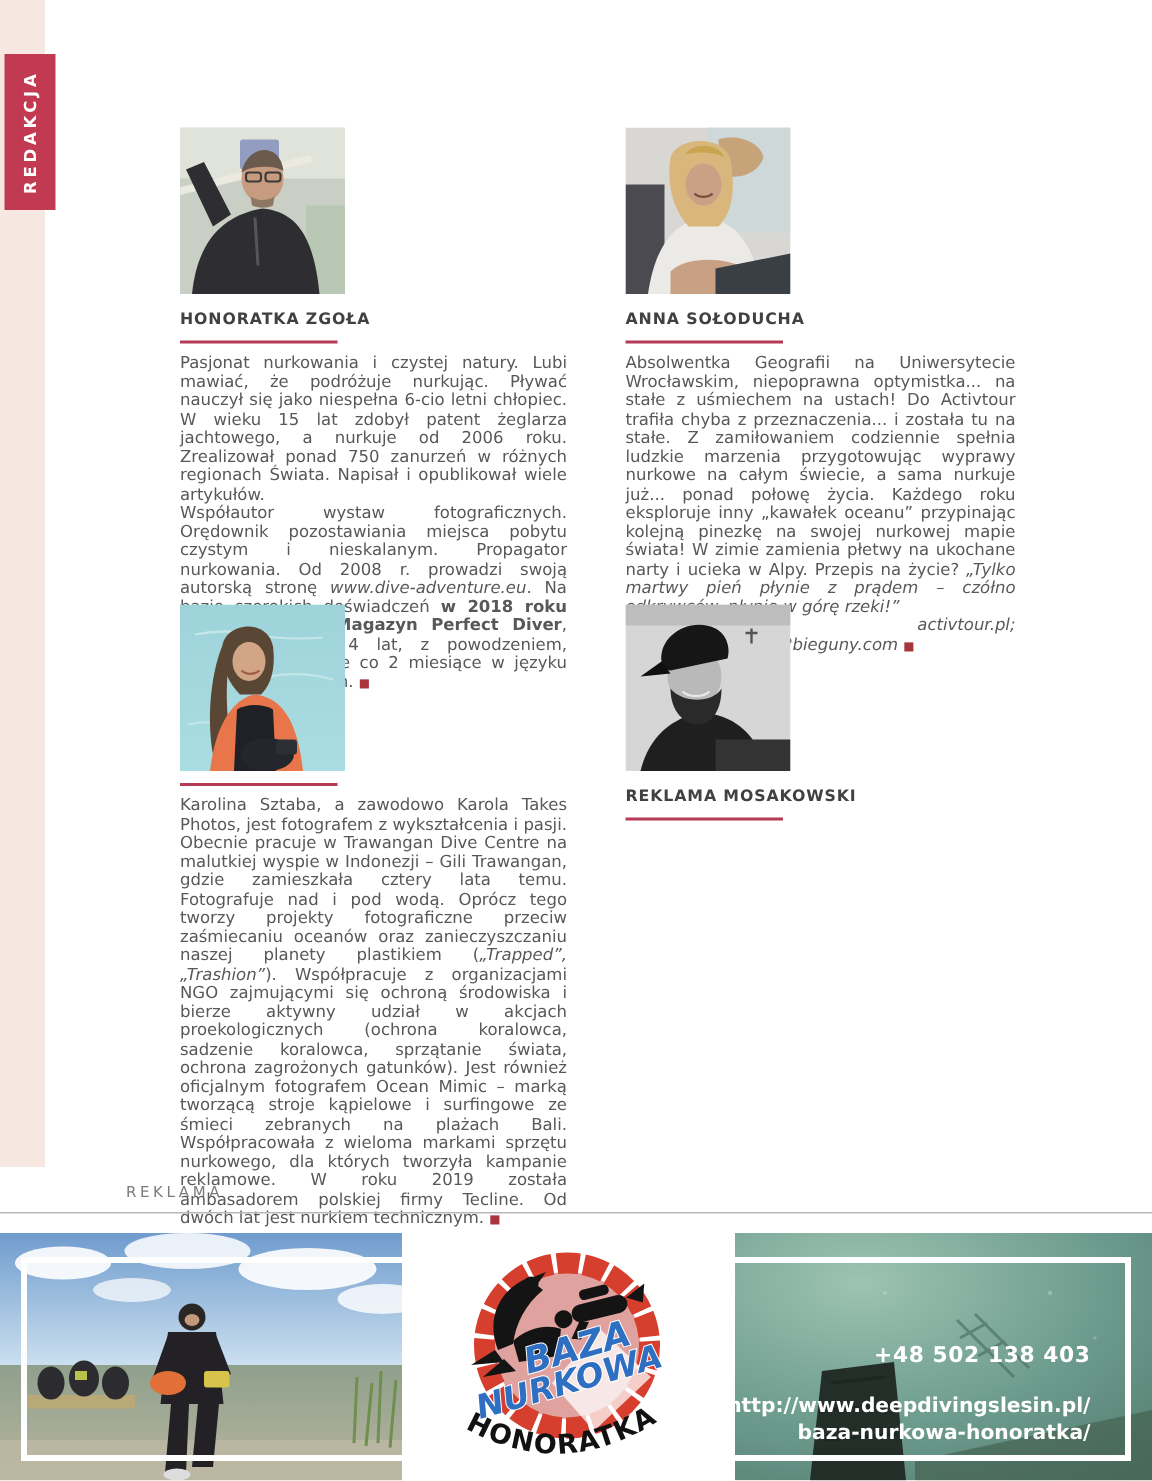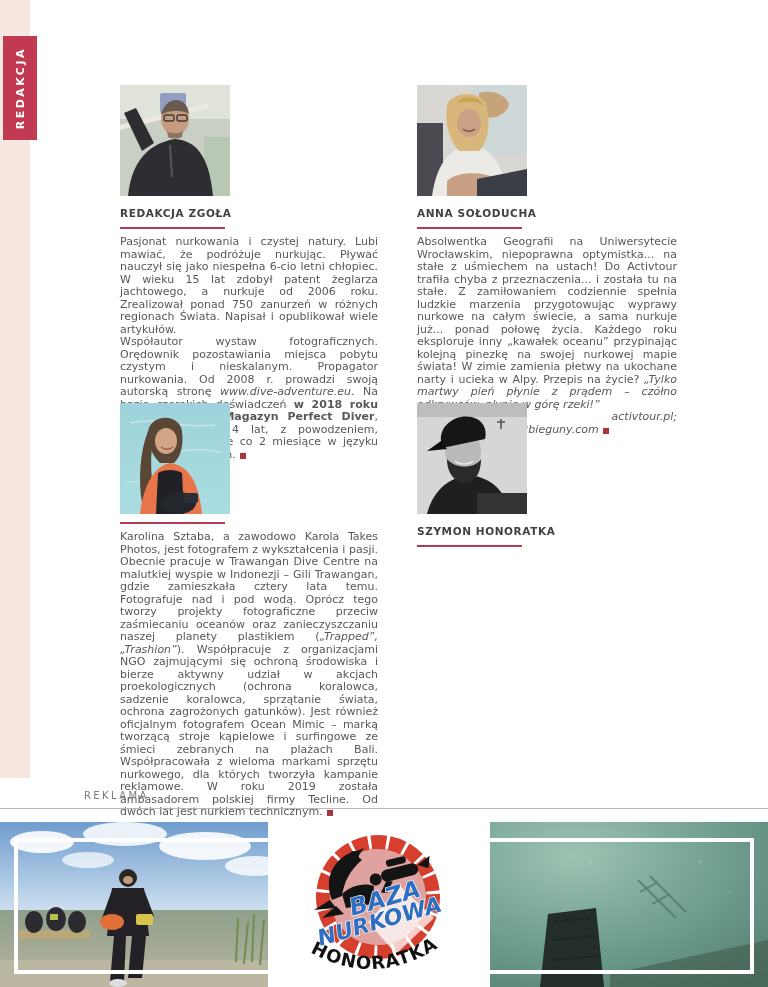--- a/index.html
+++ b/index.html
@@ -71,21 +71,21 @@
       <path d="M8,111 C12,72 32,58 55,54 C76,56 89,70 93,111 Z" fill="#2e2d31"></path>
       <path d="M22,66 L4,28 L16,23 L34,58 Z" fill="#2e2d31"></path>
       <ellipse cx="55" cy="34" rx="14" ry="16" fill="#c79b7f"></ellipse>
       <path d="M41,30 C43,20 50,15 56,15 C63,15 68,20 69,29 C64,25 47,25 41,30 Z" fill="#6b5b4e"></path>
       <rect x="44" y="30" width="10" height="6" rx="2" fill="none" stroke="#3a3a3a" stroke-width="1.4"></rect>
       <rect x="57" y="30" width="10" height="6" rx="2" fill="none" stroke="#3a3a3a" stroke-width="1.4"></rect>
       <path d="M47,46 C51,49 59,49 63,46 L62,52 C58,54 52,54 48,52 Z" fill="#8d7764"></path>
       <line x1="50" y1="60" x2="52" y2="92" stroke="#55555c" stroke-width="2"></line>
     </svg>
   </div>
-  <h3 class="name">REDAKCJA ZGOŁA</h3>
+  <h3 class="name">HONORATKA ZGOŁA</h3>
   <div class="rule"></div>
   <p class="bio"><span>Pasjonat nurkowania i czystej natury. Lubi mawiać, że podróżuje nurkując. Pływać nauczył się jako niespełna 6-cio letni chłopiec. W wieku 15 lat zdobył patent żeglarza jachtowego, a nurkuje od 2006 roku. Zrealizował ponad 750 zanurzeń w różnych regionach Świata. Napisał i opublikował wiele artykułów.
 Współautor wystaw fotograficznych. Orędownik pozostawiania miejsca pobytu czystym i nieskalanym. Propagator nurkowania. Od 2008 r. prowadzi swoją autorską stronę </span><span class="seg-i">www.dive-adventure.eu</span><span>. Na bazie szerokich doświadczeń </span><span class="seg-b">w 2018 roku stworzył nowy Magazyn Perfect Diver</span><span>, który od ponad 4 lat, z powodzeniem, wychodzi regularnie co 2 miesiące w języku polskim i angielskim. </span><span class="seg-sq">■</span></p>
 </div>
 
 <div class="person" style="left:417px;top:85px;width:260px;">
   <div class="photo">
     <svg viewBox="0 0 110 111">
       <rect width="110" height="111" fill="#d8d7d4"></rect>
       <rect x="55" width="55" height="70" fill="#cfd8d8"></rect>
@@ -141,21 +141,21 @@
       <path d="M84,16 L84,26 M80,19 L88,19" stroke="#555555" stroke-width="1.6"></path>
       <path d="M10,111 C16,86 34,74 52,72 C72,74 88,86 94,111 Z" fill="#1f1f1f"></path>
       <ellipse cx="46" cy="48" rx="18" ry="20" fill="#b9b9b9"></ellipse>
       <path d="M24,38 C22,20 44,8 60,16 C68,20 70,30 68,36 L30,44 C26,44 24,42 24,38 Z" fill="#161616"></path>
       <path d="M24,38 L10,48 L30,46 Z" fill="#101010"></path>
       <path d="M30,56 C30,72 40,80 48,80 C58,80 64,70 64,56 C58,66 38,66 30,56 Z" fill="#2a2a2a"></path>
       <path d="M38,58 C42,62 52,62 56,58" stroke="#e8e8e8" stroke-width="1.6" fill="none"></path>
       <rect x="60" y="90" width="50" height="21" fill="#333333"></rect>
     </svg>
   </div>
-  <h3 class="name">SZYMON HONORATKA</h3>
+  <h3 class="name">REKLAMA MOSAKOWSKI</h3>
   <div class="rule"></div>
 </div>
 
 <div class="reklama-label">REKLAMA</div>
 <div class="reklama-rule"></div>
 
 <div class="ad">
   <svg class="ad-left" viewBox="0 0 268 165" preserveAspectRatio="none">
     <defs>
       <linearGradient id="sky" x1="0" y1="0" x2="0" y2="1">
@@ -249,13 +249,18 @@
       </g>
       <text x="50" y="82" transform="rotate(-16 50 82)" font-size="24" font-weight="bold" font-style="italic" fill="#2f6fc1" stroke="#ffffff" stroke-width="1.3" paint-order="stroke" font-family="DejaVu Sans, sans-serif">BAZA</text>
       <text x="18" y="112" transform="rotate(-16 18 112)" font-size="22" font-weight="bold" font-style="italic" fill="#2f6fc1" stroke="#ffffff" stroke-width="1.3" paint-order="stroke" font-family="DejaVu Sans, sans-serif">NURKOWA</text>
       <path id="hon-arc" d="M8,118 Q79,158 150,104" fill="none"></path>
       <text font-size="18" font-weight="bold" fill="#111111" letter-spacing="1" font-family="DejaVu Sans, sans-serif">
         <textPath href="#hon-arc">HONORATKA</textPath>
       </text>
     </svg>
   </div>
 
+  <div class="ad-contact">
+    <p class="phone">+48 502 138 403</p>
+    <p class="url">http://www.deepdivingslesin.pl/</p>
+    <p class="url">baza-nurkowa-honoratka/</p>
+  </div>
 </div>
 
 </body></html>

